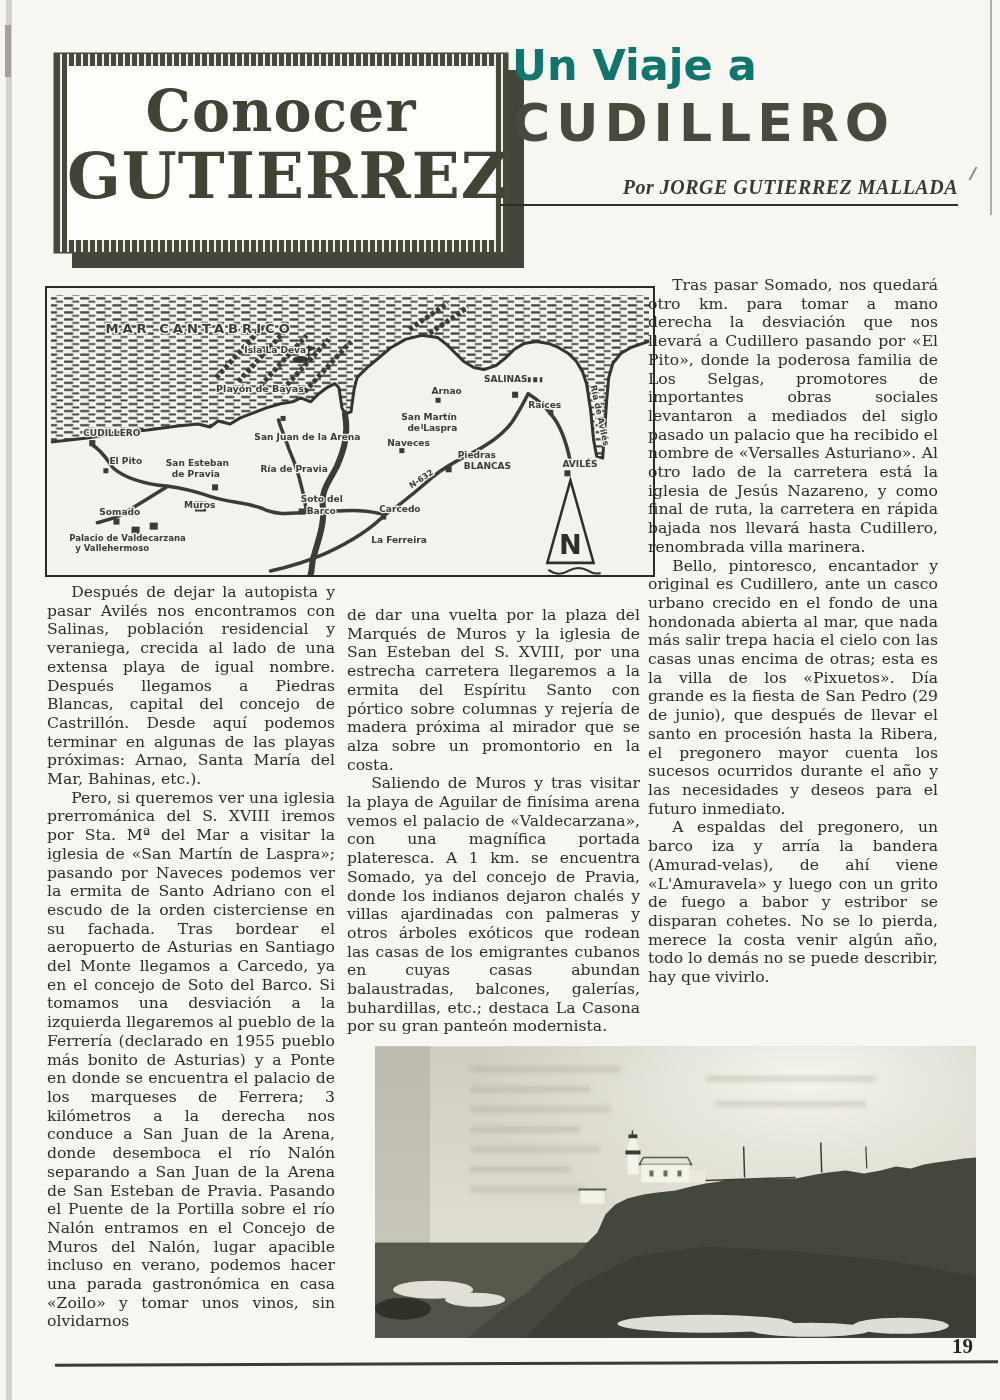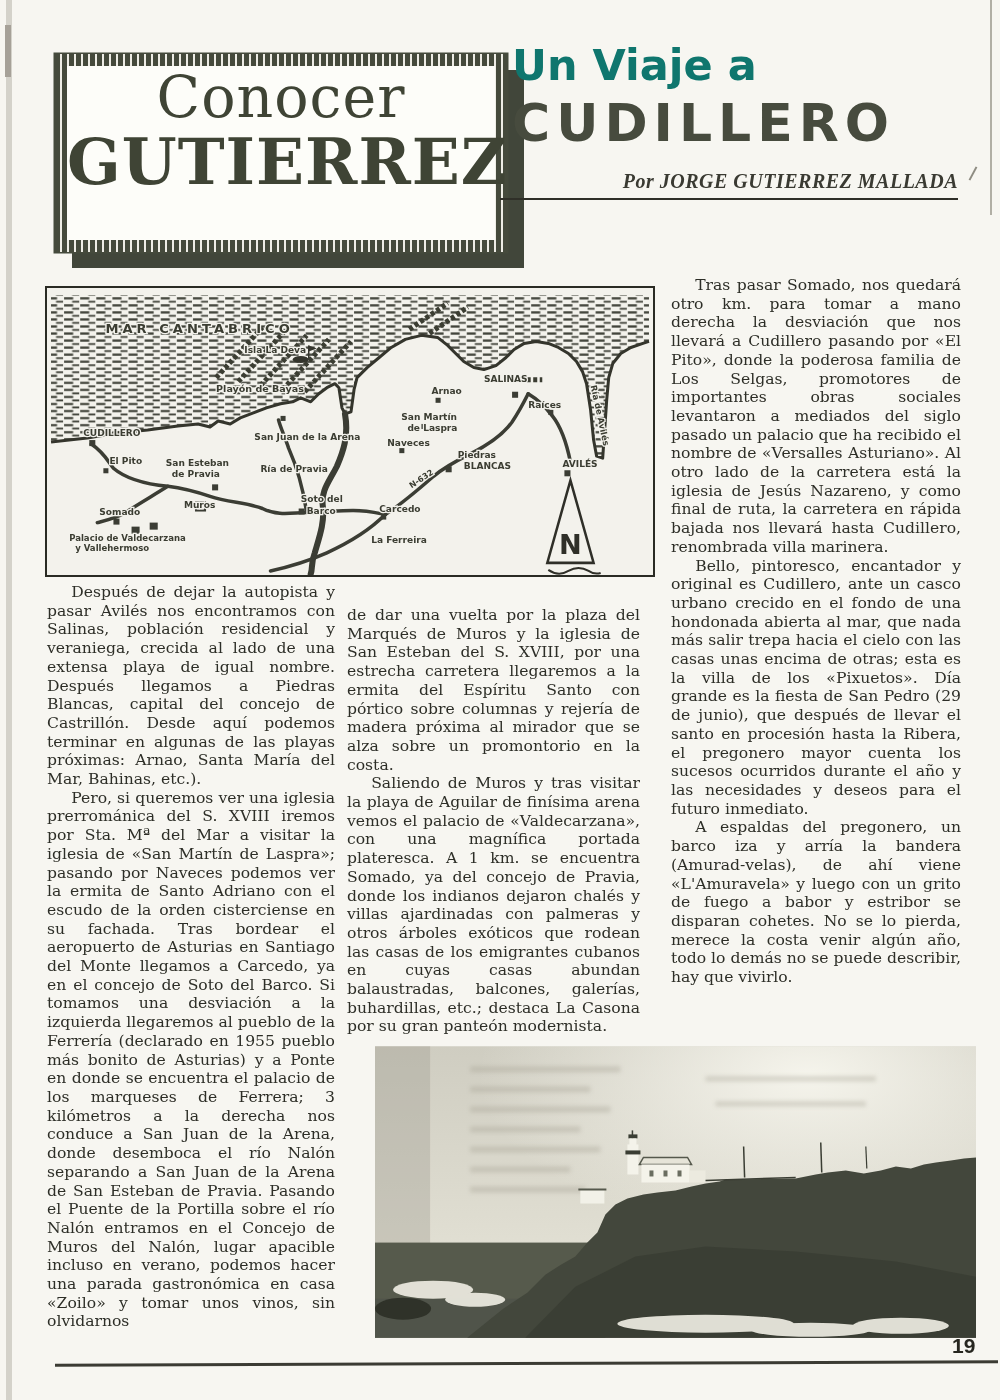--- a/index.html
+++ b/index.html
@@ -16,50 +16,50 @@
 
   
   .masthead-shadow { position:absolute; left:72px; top:70px; width:452px; height:198px; background:#41463a; }
   .masthead {
     position:absolute; left:55px; top:54px; width:452px; height:198px; box-sizing:border-box;
     background:#fdfdf9; border:12px solid #454a3c;
     border-image: repeating-linear-gradient(90deg,#454a3c 0 5px,#eeede6 5px 7px) 12;
     box-shadow: 0 0 0 1.5px #454a3c;
     text-align:center;
   }
-  .masthead-line1 { font-family:"DejaVu Serif", serif; font-weight:400; font-size:57px; line-height:62px; color:#3f4435; letter-spacing:1px; }
+  .masthead-line1 { margin-top:14px; font-family:"DejaVu Serif", serif; font-weight:700; font-size:57px; line-height:62px; color:#3f4435; letter-spacing:1px; }
   .masthead-line2 { font-family:"DejaVu Serif", serif; font-weight:700; font-size:63px; line-height:68px; color:#3f4435; letter-spacing:1px; }
 
   
   .headline { position:absolute; left:512px; top:40px; width:450px; }
   .headline-1 { font-family:"DejaVu Sans", sans-serif; font-weight:700; font-size:43px; line-height:50px; color:#0f766e; }
   .headline-2 { font-family:"DejaVu Sans", sans-serif; font-weight:700; font-size:52px; line-height:58px; color:#474b3e; letter-spacing:6px; margin-top:4px; }
-  .byline-wrap { position:absolute; left:500px; top:170px; width:458px; border-bottom:2.5px solid #2f2f28; text-align:right; padding-bottom:5px; }
+  .byline-wrap { position:absolute; left:500px; top:176px; width:458px; border-bottom:2.5px solid #2f2f28; text-align:right; padding-bottom:5px; }
   .byline { font-family:"Liberation Serif", serif; font-style:italic; font-weight:700; font-size:20px; color:#3a3a32; letter-spacing:.5px; }
 
   
   .map-fig { position:absolute; left:45px; top:286px; width:610px; height:291px; margin:0; box-sizing:border-box; border:2.5px solid #2a2b24; background:#f3f2ec; }
   .map-fig svg { display:block; width:100%; height:100%; }
   .map-label { font-family:"DejaVu Sans", sans-serif; font-weight:700; fill:#3b3d32; paint-order:stroke; stroke:#f3f2ec; stroke-width:2.5px; }
 
   
   .col { position:absolute; font-family:"DejaVu Serif", serif; font-size:15.6px; line-height:18.7px; text-align:justify; color:#2d2e27; }
   .col p { margin:0; text-indent:1.55em; }
   .col-1 { left:47px;  top:583px; width:288px; }
   .col-2 { left:347px; top:606px; width:293px; }
   .col-2 p:first-child { text-indent:0; }
-  .col-3 { left:671px; top:276px; width:290px; }
+  .col-3 { left:648px; top:276px; width:290px; }
 
   
   .photo-fig { position:absolute; left:375px; top:1046px; width:601px; height:292px; margin:0; overflow:hidden; }
   .photo-fig svg { display:block; width:100%; height:100%; }
 
   
   .bottom-rule { position:absolute; left:55px; top:1362px; width:943px; height:2.5px; background:#3b3b33; transform:rotate(-0.2deg); }
-  .page-number { position:absolute; left:952px; top:1334px; font-family:Liberation Sans, sans-serif; font-weight:700; font-size:21px; color:#26261f; }
+  .page-number { position:absolute; left:952px; top:1334px; font-family:Liberation Serif, serif; font-weight:700; font-size:21px; color:#26261f; }
 </style>
 </head>
 <body>
 
 <div class="page">
 
   <div class="edge-left"></div>
   <div class="edge-left-dark"></div>
   <div class="edge-right-line"></div>
   <div class="stray-mark"></div>

